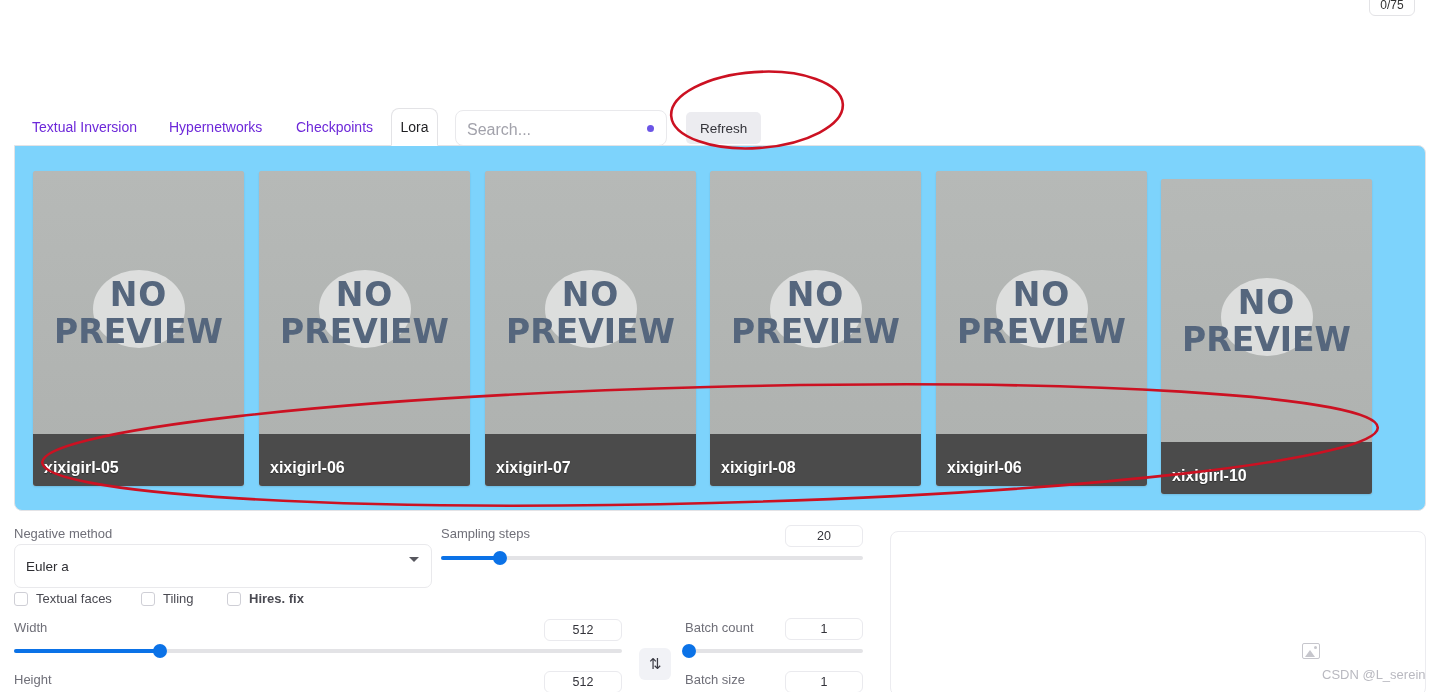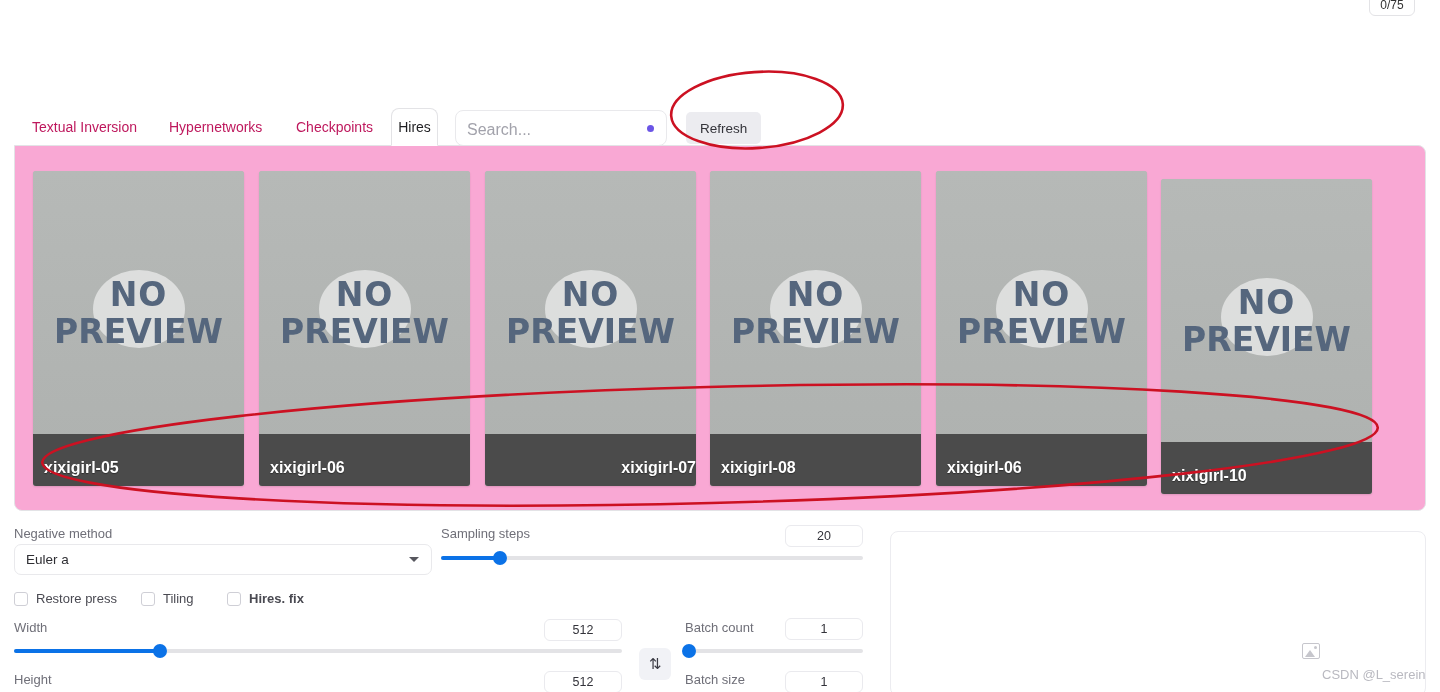--- a/index.html
+++ b/index.html
@@ -34,21 +34,21 @@
     border-radius: 6px;
     display: flex; align-items: center; justify-content: center;
     font-size: 12px; color: #333; z-index: 6;
   }
 
   
   .tabs-row { position: absolute; left: 14px; top: 108px; width: 1412px; height: 38px; }
   .tab {
     position: absolute; top: 0; height: 38px;
     display: flex; align-items: center; justify-content: center;
-    font-size: 14px; color: #be185d; cursor: pointer;
+    font-size: 14px; color: #6d28d9; cursor: pointer;
     padding: 0 14px; white-space: nowrap;
   }
   .tab.active {
     color: #1f1f22;
     background: #fff;
     border: 1px solid #e3e3e6;
     border-bottom-color: #fff;
     border-radius: 8px 8px 0 0;
     z-index: 3;
   }
@@ -71,21 +71,21 @@
     background: #ececf0; border: none; border-radius: 5px;
     display: flex; align-items: center; justify-content: center;
     font-size: 13.5px; color: #34343a; cursor: pointer;
     font-family: "Liberation Sans", sans-serif;
   }
 
   
   .cards-panel {
     position: absolute; left: 14px; top: 145px;
     width: 1412px; height: 366px;
-    border: 1px solid #e3e3e6; border-radius: 0 8px 8px 8px; background: #f9a8d4;
+    border: 1px solid #e3e3e6; border-radius: 0 8px 8px 8px; background: #7dd3fc;
   }
   .card {
     position: absolute; top: 25px;
     width: 211px; height: 315px;
     background: #b3b6b4; border-radius: 3px;
     overflow: hidden; cursor: pointer;
     box-shadow: 0 1px 2px rgba(0,0,0,.12);
   }
   .card .thumb { position: absolute; inset: 0; background: linear-gradient(180deg,#b6b9b7 0%, #aeb1af 100%); }
   .nopreview {
@@ -120,21 +120,21 @@
     padding-left: 11px;
     color: #fff; font-size: 16px; font-weight: 700;
     text-shadow: 0 1px 1px rgba(0,0,0,.4);
     margin-top: 16px;
   }
 
   
   .lbl { position: absolute; font-size: 13px; color: #6f6f78; }
   .select-box {
     position: absolute; left: 14px; top: 544px;
-    width: 418px; height: 31px;
+    width: 418px; height: 44px;
     border: 1px solid #e9e9ec; border-radius: 7px; background: #fff;
     display: flex; align-items: center; cursor: pointer;
   }
   .select-val { padding-left: 11px; font-size: 13.5px; color: #2e2e33; }
   .select-caret {
     position: absolute; right: 12px; top: 12px;
     width: 0; height: 0;
     border-left: 5px solid transparent; border-right: 5px solid transparent;
     border-top: 5px solid #57575e;
   }
@@ -217,21 +217,21 @@
     <div class="tab" style="left:4px;">
         <span>Textual Inversion</span>
       </div>
     <div class="tab" style="left:141px;">
         <span>Hypernetworks</span>
       </div>
     <div class="tab" style="left:268px;">
         <span>Checkpoints</span>
       </div>
     <div class="tab active" style="left:377px; width:47px; padding:0;">
-        <span>Hires</span>
+        <span>Lora</span>
       </div>
 
     <div class="search-box">
       <div class="search-ph">Search...</div>
       <div class="search-dot" style="background: rgb(107, 85, 230);"></div>
     </div>
     <button class="refresh-btn">Refresh</button>
   </div>
 
   <div class="cards-panel" id="cards-panel">
@@ -257,21 +257,21 @@
           <span class="card-label">xixigirl-06</span>
         </div>
       </div>
       <div class="card" style="left: 470px; top: 25px;">
         <div class="thumb"></div>
         <div class="nopreview">
           <div class="np-blob"></div>
           <div class="np-l1">NO</div>
           <div class="np-l2">PREVIEW</div>
         </div>
-        <div class="card-label-band" style="background: rgb(75, 75, 75); justify-content: flex-end;">
+        <div class="card-label-band" style="background: rgb(75, 75, 75);">
           <span class="card-label">xixigirl-07</span>
         </div>
       </div>
       <div class="card" style="left: 695px; top: 25px;">
         <div class="thumb"></div>
         <div class="nopreview">
           <div class="np-blob"></div>
           <div class="np-l1">NO</div>
           <div class="np-l2">PREVIEW</div>
         </div>
@@ -312,21 +312,21 @@
   <div class="lbl" style="left:441px; top:526px;">Sampling steps</div>
   <div class="num-box" style="left:785px; top:525px; width:78px;">20</div>
   <div class="slider" id="slider-steps" style="left:441px; top:551px; width:422px;">
     <div class="track"></div>
     <div class="fill" style="background: rgb(11, 114, 231); width: 14%;"></div>
     <div class="knob" style="background: rgb(11, 114, 231); left: 14%;"></div>
   </div>
 
   <div class="chk-wrap" style="left:14px; top:591px;">
     <span class="chk"></span>
-    <span class="chk-lbl">Restore press</span>
+    <span class="chk-lbl">Textual faces</span>
   </div>
   <div class="chk-wrap" style="left:141px; top:591px;">
     <span class="chk"></span>
     <span class="chk-lbl">Tiling</span>
   </div>
   <div class="chk-wrap" style="left:227px; top:591px;font-weight:bold;">
     <span class="chk"></span>
     <span class="chk-lbl">Hires. fix</span>
   </div>
 

